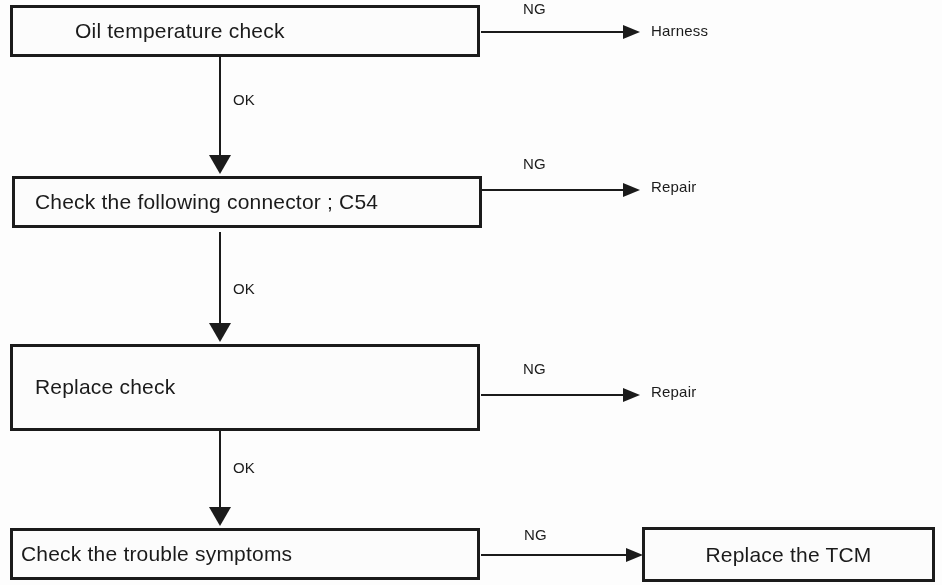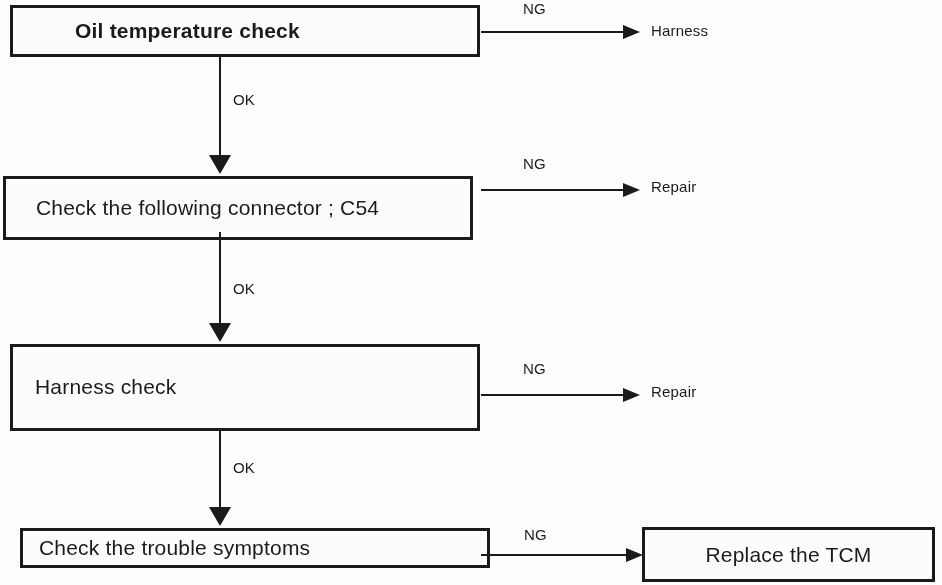--- a/index.html
+++ b/index.html
@@ -57,57 +57,57 @@
     font-size: 15px;
     letter-spacing: 0.2px;
     white-space: nowrap;
   }
 </style>
 </head>
 <body>
 
 <div class="canvas">
 
-  <div class="box" style="left:10px; top:5px; width:470px; height:52px; padding-left:62px;font-weight:bold;">
+  <div class="box" style="left:10px; top:5px; width:470px; height:52px; padding-left:62px;">
     <span>Oil temperature check</span>
   </div>
   <span class="lbl" style="left:523px; top:0px;">NG</span>
   <div class="hline" style="left:481px; top:31px; width:143px;"></div>
   <div class="ah-right" style="left:623px; top:25px;"></div>
   <span class="lbl" style="left:651px; top:22px;">Harness</span>
 
   <div class="vline" style="left:219px; top:57px; height:100px;"></div>
   <div class="ah-down" style="left:209px; top:155px;"></div>
   <span class="lbl" style="left:233px; top:91px;">OK</span>
 
-  <div class="box" style="left:3px; top:176px; width:470px; height:64px; padding-left:30px;">
+  <div class="box" style="left:12px; top:176px; width:470px; height:52px; padding-left:20px;">
     <span>Check the following connector ; C54</span>
   </div>
   <span class="lbl" style="left:523px; top:155px;">NG</span>
   <div class="hline" style="left:481px; top:189px; width:143px;"></div>
   <div class="ah-right" style="left:623px; top:183px;"></div>
   <span class="lbl" style="left:651px; top:178px;">Repair</span>
 
   <div class="vline" style="left:219px; top:232px; height:93px;"></div>
   <div class="ah-down" style="left:209px; top:323px;"></div>
   <span class="lbl" style="left:233px; top:280px;">OK</span>
 
   <div class="box multiline" style="left:10px; top:344px; width:470px; height:87px; padding-left:22px;">
-    <span>Harness check</span>
+    <span>Replace check</span>
   </div>
   <span class="lbl" style="left:523px; top:360px;">NG</span>
   <div class="hline" style="left:481px; top:394px; width:143px;"></div>
   <div class="ah-right" style="left:623px; top:388px;"></div>
   <span class="lbl" style="left:651px; top:383px;">Repair</span>
 
   <div class="vline" style="left:219px; top:431px; height:78px;"></div>
   <div class="ah-down" style="left:209px; top:507px;"></div>
   <span class="lbl" style="left:233px; top:459px;">OK</span>
 
-  <div class="box" style="left:20px; top:528px; width:470px; height:40px; padding-left:16px;">
+  <div class="box" style="left:10px; top:528px; width:470px; height:52px; padding-left:8px;">
     <span>Check the trouble symptoms</span>
   </div>
   <span class="lbl" style="left:524px; top:526px;">NG</span>
   <div class="hline" style="left:481px; top:554px; width:146px;"></div>
   <div class="ah-right" style="left:626px; top:548px;"></div>
   <div class="box centered" style="left:642px; top:527px; width:293px; height:55px;">
     <span>Replace the TCM</span>
   </div>
 
 </div>

